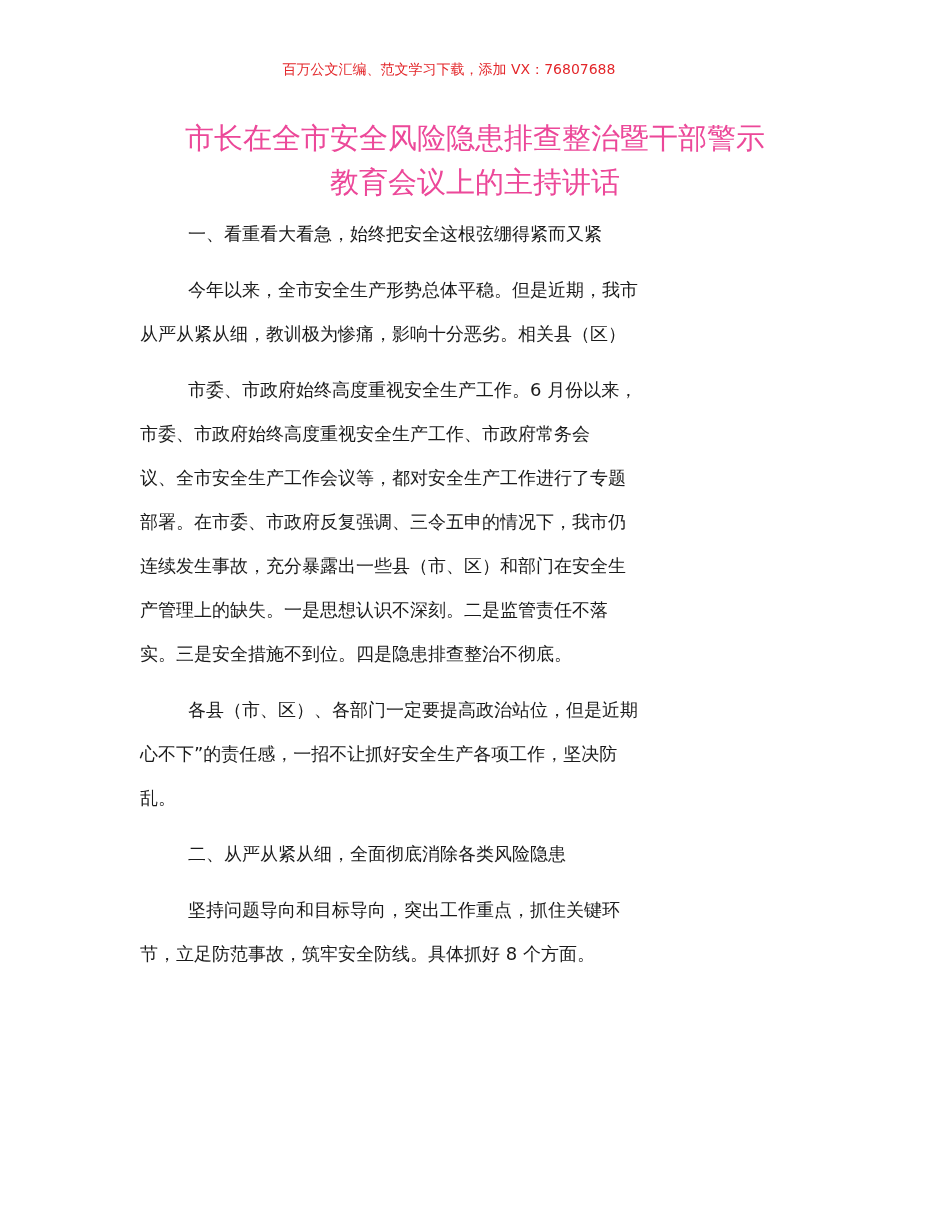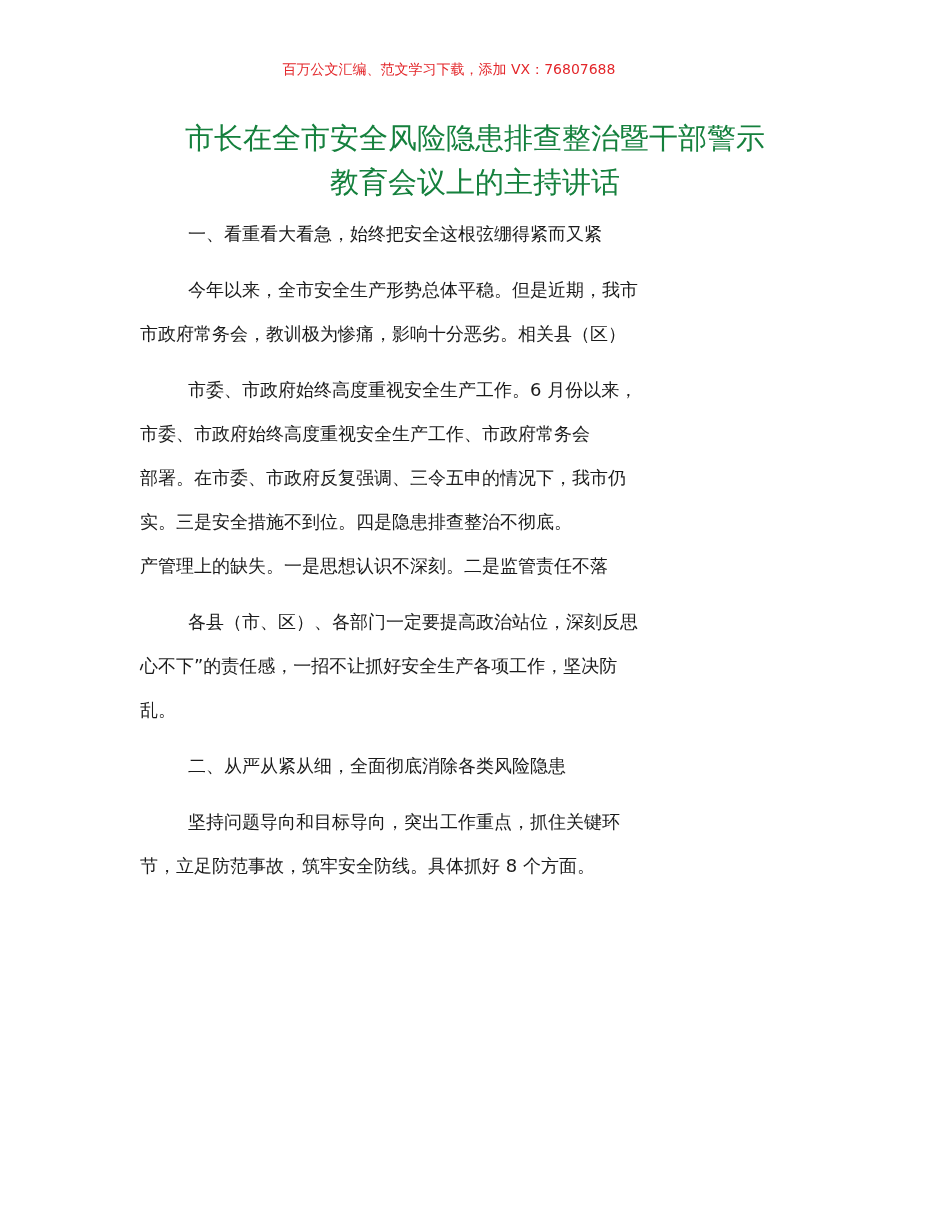--- a/index.html
+++ b/index.html
@@ -35,21 +35,21 @@
       letter-spacing: 0px;
     }
     .title {
       position: absolute;
       left: 140px;
       width: 670px;
       top: 116px;
       text-align: center;
       font-size: 29px;
       line-height: 44px;
-      color: #15803d;
+      color: #ec4899;
     }
     .title .line {
       display: block;
       white-space: nowrap;
     }
     .body {
       position: absolute;
       left: 140px;
       width: 672px;
       top: 212px;
@@ -85,33 +85,35 @@
   </div>
 
   <div class="body">
 
     <div class="para heading">
       <span class="line first">一、看重看大看急，始终把安全这根弦绷得紧而又紧</span>
     </div>
 
     <div class="para">
       <span class="line first">今年以来，全市安全生产形势总体平稳。但是近期，我市</span>
-      <span class="line">市政府常务会，教训极为惨痛，影响十分恶劣。相关县（区）</span>
+      <span class="line">从严从紧从细，教训极为惨痛，影响十分恶劣。相关县（区）</span>
     </div>
 
     <div class="para">
       <span class="line first">市委、市政府始终高度重视安全生产工作。6 月份以来，</span>
       <span class="line">市委、市政府始终高度重视安全生产工作、市政府常务会</span>
+      <span class="line">议、全市安全生产工作会议等，都对安全生产工作进行了专题</span>
       <span class="line">部署。在市委、市政府反复强调、三令五申的情况下，我市仍</span>
+      <span class="line">连续发生事故，充分暴露出一些县（市、区）和部门在安全生</span>
+      <span class="line">产管理上的缺失。一是思想认识不深刻。二是监管责任不落</span>
       <span class="line">实。三是安全措施不到位。四是隐患排查整治不彻底。</span>
-      <span class="line">产管理上的缺失。一是思想认识不深刻。二是监管责任不落</span>
     </div>
 
     <div class="para">
-      <span class="line first">各县（市、区）、各部门一定要提高政治站位，深刻反思</span>
+      <span class="line first">各县（市、区）、各部门一定要提高政治站位，但是近期</span>
       <span class="line">心不下”的责任感，一招不让抓好安全生产各项工作，坚决防</span>
       <span class="line">乱。</span>
     </div>
 
     <div class="para heading">
       <span class="line first">二、从严从紧从细，全面彻底消除各类风险隐患</span>
     </div>
 
     <div class="para">
       <span class="line first">坚持问题导向和目标导向，突出工作重点，抓住关键环</span>

